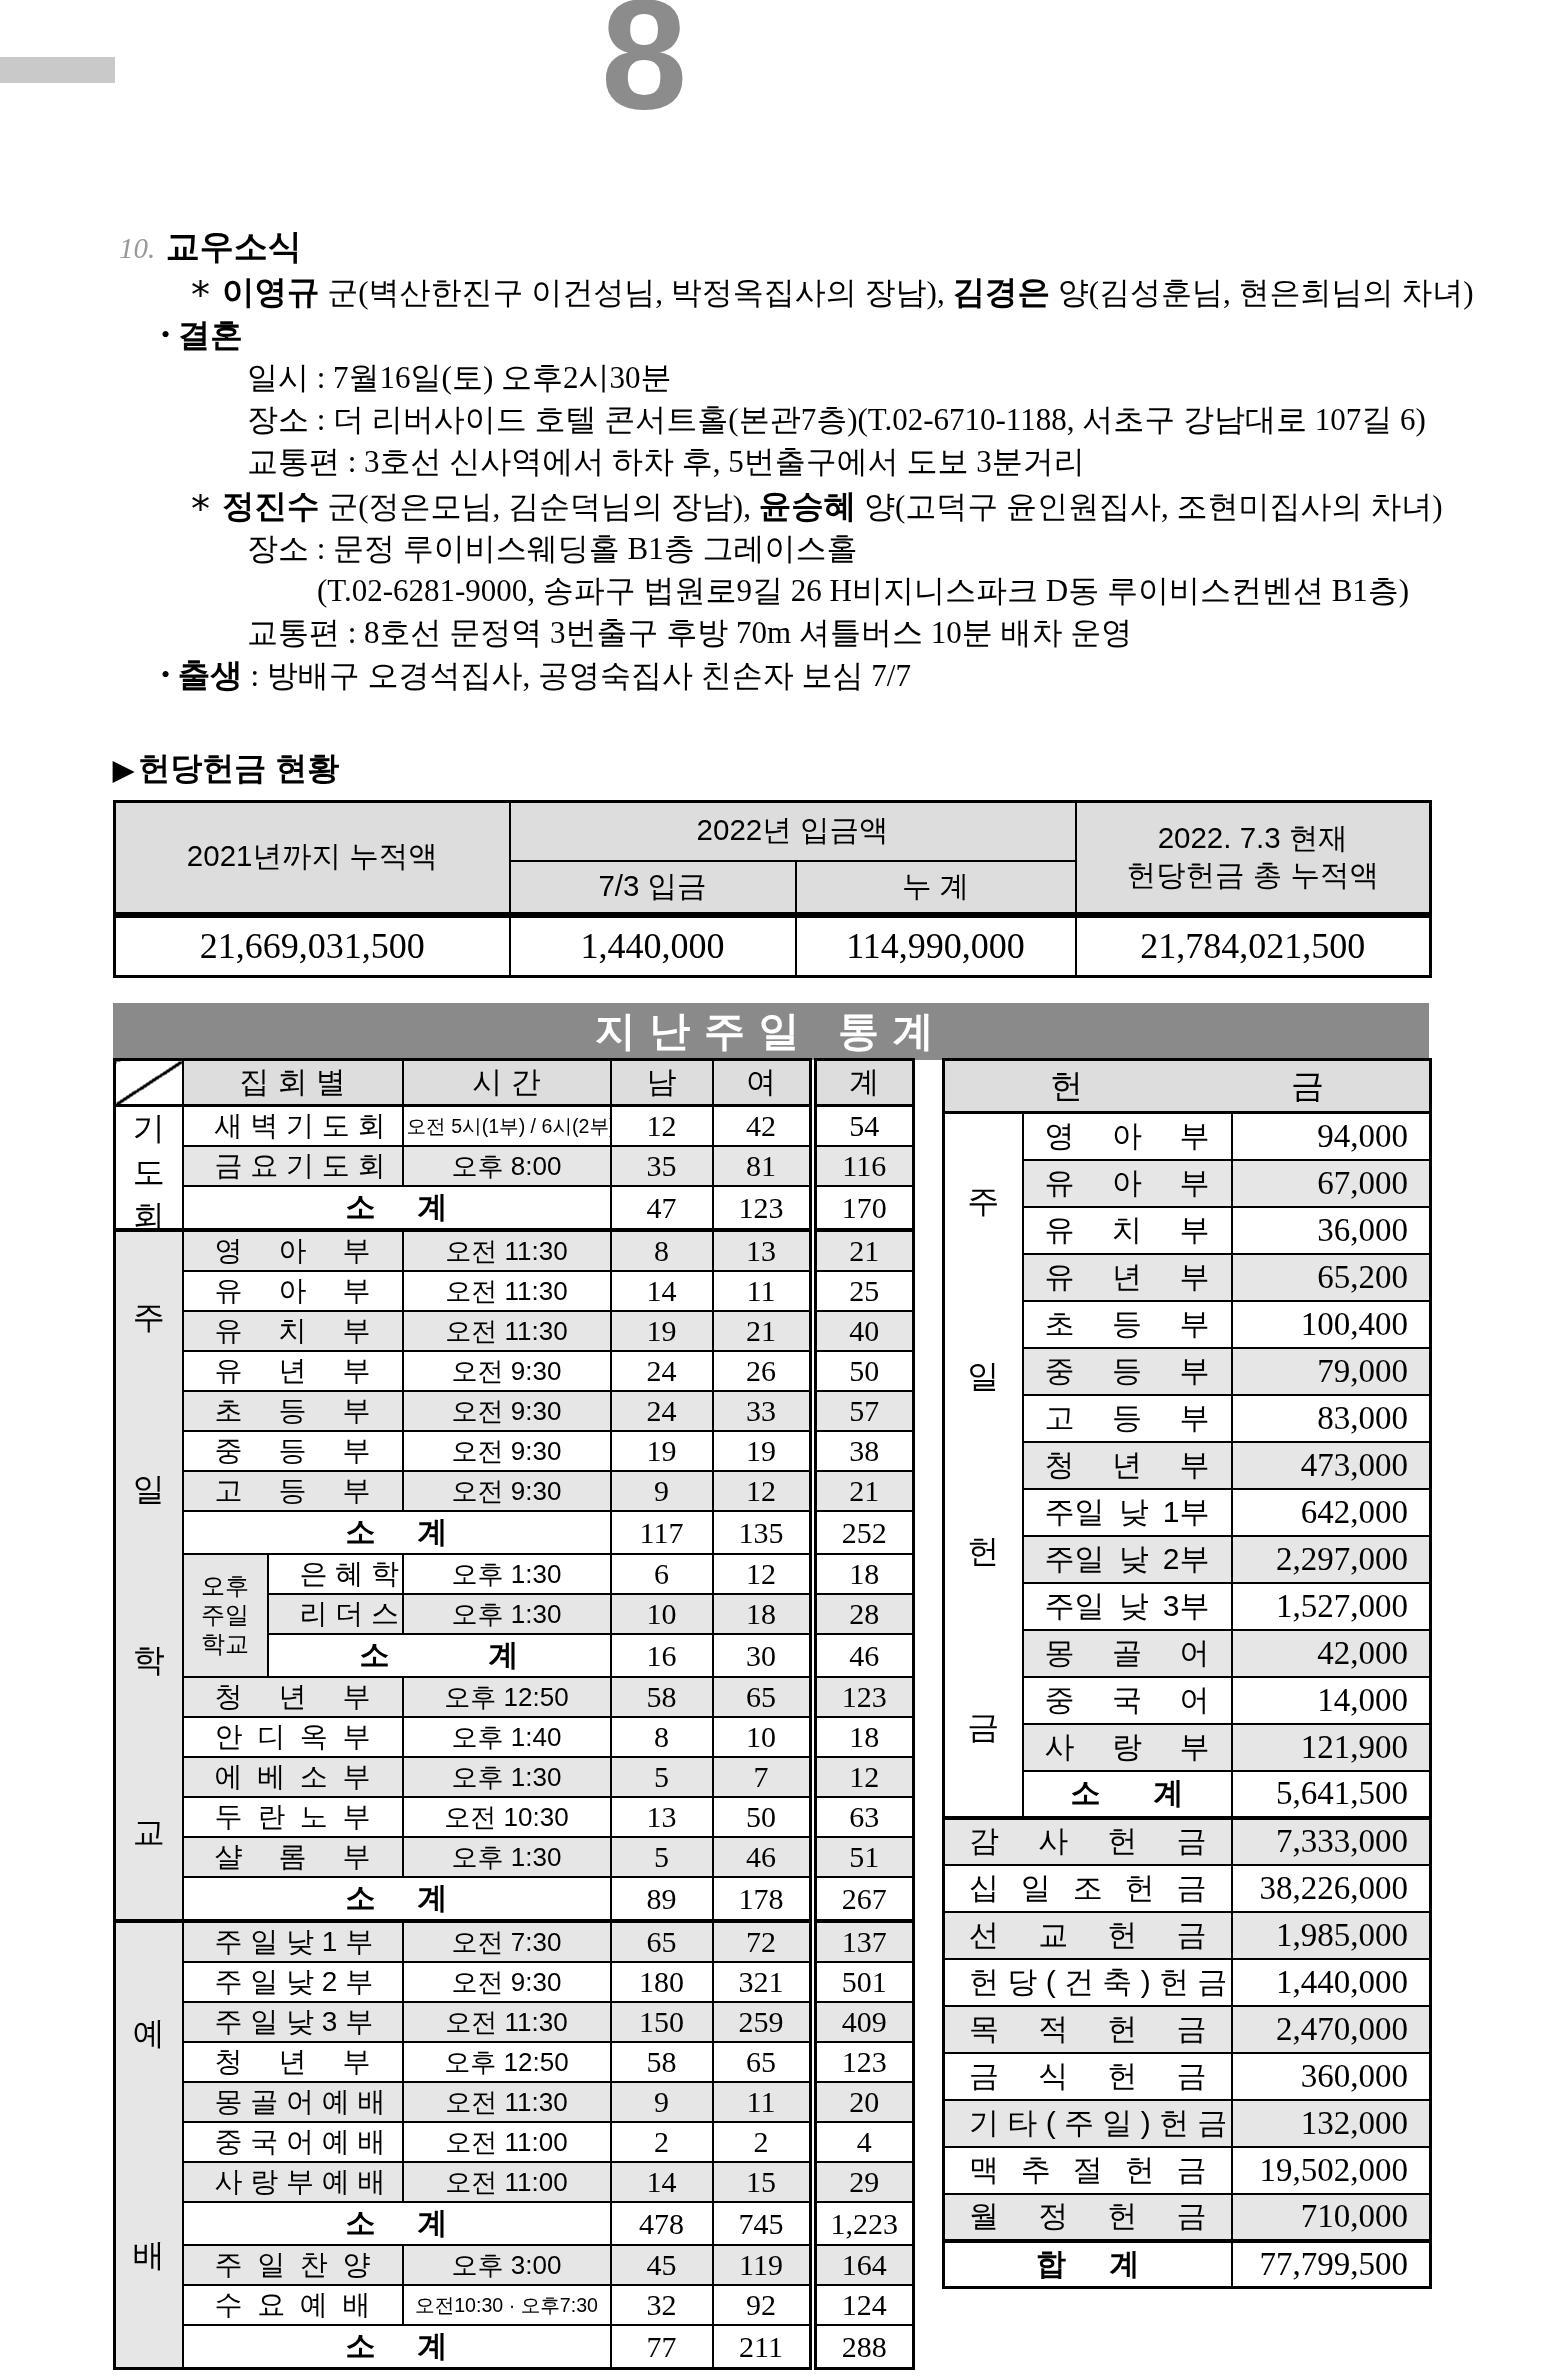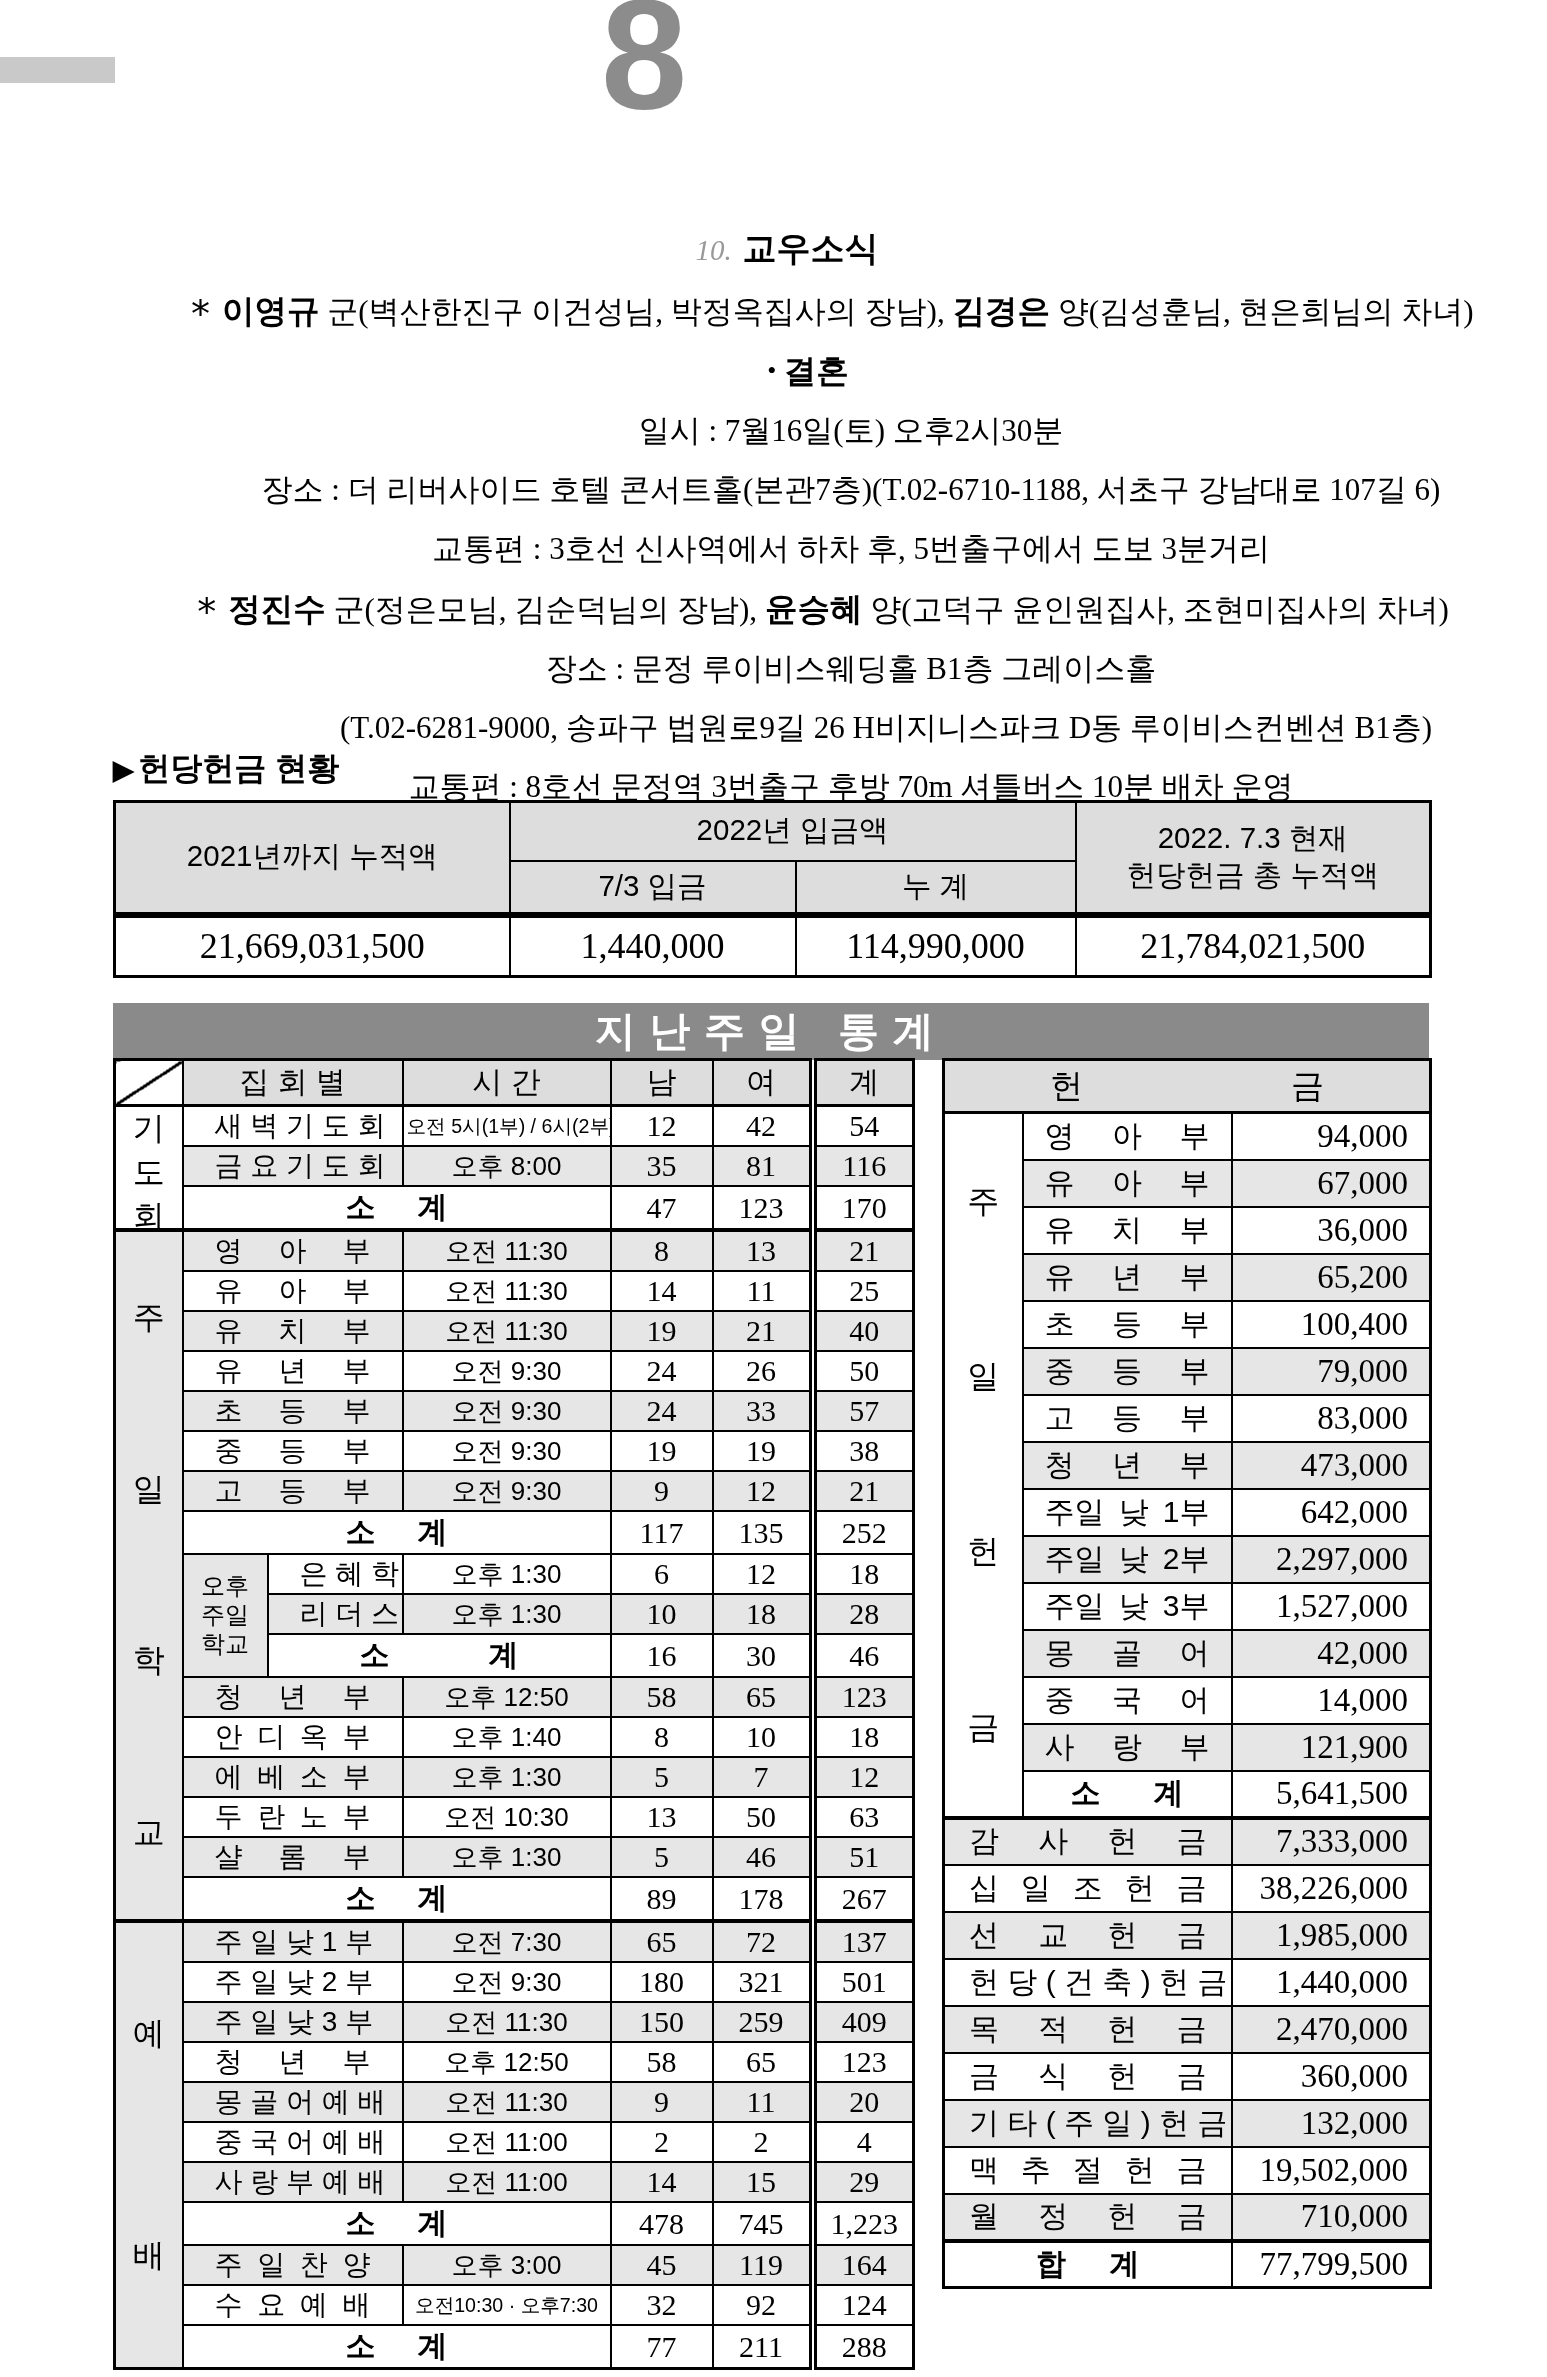--- a/index.html
+++ b/index.html
@@ -15,21 +15,21 @@
   .hdr-box{position:absolute;left:106px;top:21px;width:608px;height:91px;box-sizing:border-box;
            border:9.8px solid var(--boxb);border-radius:45px;background:#fff;}
   .hdr-inner{position:absolute;left:8.3px;top:7.6px;right:8.3px;bottom:7.6px;background:var(--boxf);
              border-radius:30px;display:flex;align-items:center;justify-content:center;}
   .hdr-title{font-family:"Liberation Sans",sans-serif;font-weight:bold;font-size:57px;
              letter-spacing:19.6px;white-space:nowrap;padding-left:15px;}
   .page-num{position:absolute;left:601px;top:-23px;z-index:5;font-family:"Liberation Sans",sans-serif;
             font-weight:800;font-size:155px;line-height:1;color:var(--pagenum);}
 
   
-  .news{position:absolute;left:119px;top:219px;width:1336px;font-size:31px;line-height:59px;text-align:center;}
+  .news{position:absolute;left:119px;top:225px;width:1336px;font-size:31px;line-height:42px;}
   .ln{white-space:nowrap;}
   .sec .sec-no{font-style:italic;color:#999;font-size:29px;margin-right:10.6px;}
   .sec .sec-title{font-family:"Liberation Sans",sans-serif;font-weight:bold;font-size:34px;}
   .b1{padding-left:42px;}
   .b1 .blt{font-size:26px;margin-right:7.6px;vertical-align:3px;}
   .bld,.b1 .bld{font-family:"Liberation Sans",sans-serif;font-weight:bold;font-size:32.5px;}
   .star{padding-left:72px;}
   .star-mark{font-family:"DejaVu Sans",sans-serif;font-size:38px;position:relative;top:5.3px;margin-right:12px;}
   .d1{padding-left:128px;}
   .d2{padding-left:198px;}

